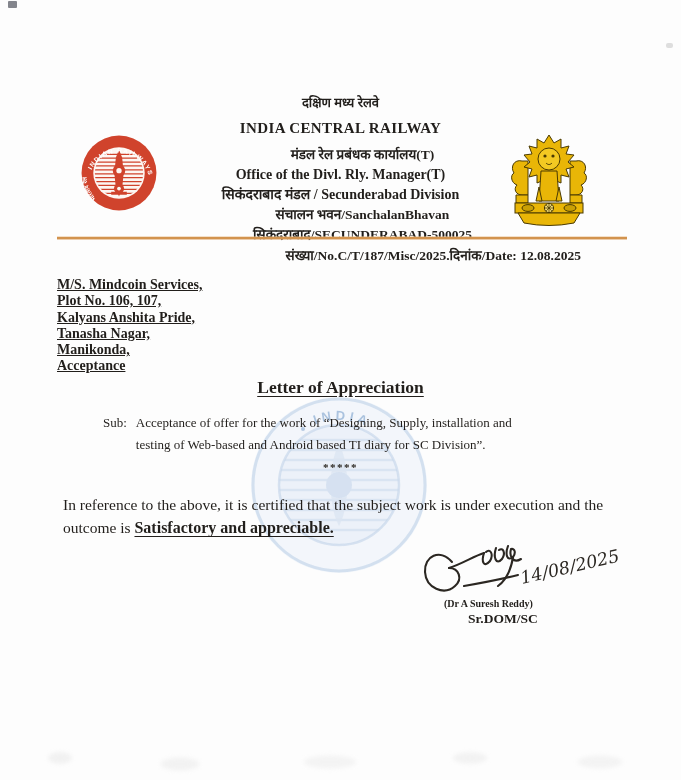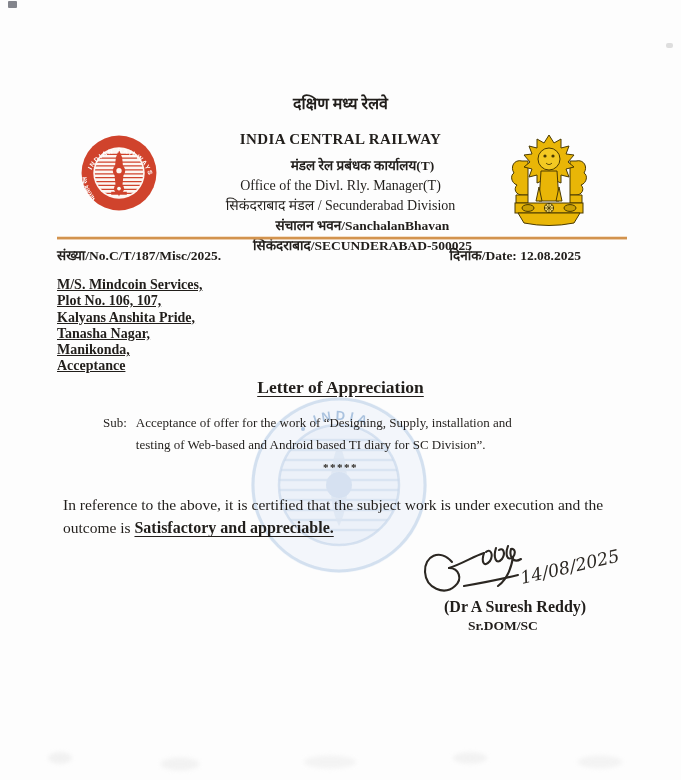--- a/index.html
+++ b/index.html
@@ -24,32 +24,32 @@
       radial-gradient(30px 10px at 180px 36px,#eaeaea 0 60%,transparent 70%),
       radial-gradient(40px 10px at 330px 34px,#ececec 0 60%,transparent 70%),
       radial-gradient(26px 9px at 470px 30px,#eaeaea 0 60%,transparent 70%),
       radial-gradient(34px 10px at 600px 34px,#ececec 0 60%,transparent 70%);
     filter:blur(2px);opacity:.55;}
 
   .content{position:absolute;inset:0;z-index:1;}
 
   
   .header-text{position:absolute;top:96px;left:0;right:0;text-align:center;line-height:1;}
-  .h-hindi-org{font-size:16px;margin-bottom:20px;font-weight:bold;}
+  .h-hindi-org{font-size:13px;margin-bottom:12px;font-weight:bold;}
   .h-org{font-size:15px;font-weight:bold;letter-spacing:.4px;margin-bottom:11px;}
   .h-line{font-size:13.5px;font-weight:bold;margin-bottom:3.5px;line-height:1.2;padding-left:44px;}
-  .h-line-en{font-size:14px;font-weight:normal;margin-bottom:3.5px;line-height:1.2;}
+  .h-line-en{font-size:14px;font-weight:bold;margin-bottom:3.5px;line-height:1.2;}
 
   .logo-railways{position:absolute;left:80px;top:134px;width:78px;height:78px;}
   .logo-emblem{position:absolute;left:508px;top:131px;width:82px;height:96px;}
 
   .rule{position:absolute;left:57px;top:237px;width:570px;height:2px;
     background:#d2934e;box-shadow:0 1px 0 rgba(222,166,106,.55),0 -1px 0 rgba(235,196,150,.5);}
 
-  .ref-row{position:absolute;left:57px;top:246px;width:524px;display:flex;justify-content:space-between;
+  .ref-row{position:absolute;left:57px;top:246px;width:524px;display:flex;justify-content:flex-end;
     font-weight:bold;font-size:13.5px;}
 
   .address{position:absolute;left:57px;top:277px;font-weight:bold;font-size:14px;line-height:16.3px;}
   .address .addr-line{text-decoration:underline;}
 
   .title{position:absolute;left:0;right:0;top:377px;text-align:center;
     font-size:17.5px;font-weight:bold;}
   .title span{text-decoration:underline;text-underline-offset:3px;}
 
   .subject{position:absolute;left:103px;top:412px;display:flex;font-size:13px;line-height:22px;}
@@ -57,21 +57,21 @@
   .sub-lines{}
 
   .stars{position:absolute;left:0;right:0;top:461px;text-align:center;
     font-size:11px;font-weight:bold;letter-spacing:1.5px;color:#2a2620;}
 
   .body-par{position:absolute;left:63px;top:493px;width:562px;font-size:15.5px;line-height:23px;}
   .body-highlight{font-weight:bold;text-decoration:underline;text-underline-offset:3px;font-size:16px;}
 
   .sig-block{position:absolute;left:418px;top:542px;width:235px;}
   .sig-svg{display:block;}
-  .sig-name{font-weight:bold;font-size:16px;padding-left:26px;margin-top:-6px;}
+  .sig-name{font-weight:bold;font-size:10px;padding-left:26px;margin-top:-6px;}
   .sig-desig{font-weight:bold;font-size:13.5px;padding-left:50px;margin-top:2px;}
 </style>
 </head>
 <body>
 
 <div class="page">
 
   <div class="speck-tl"></div>
   <div class="speck-tr"></div>
   <div class="bleed"></div>

